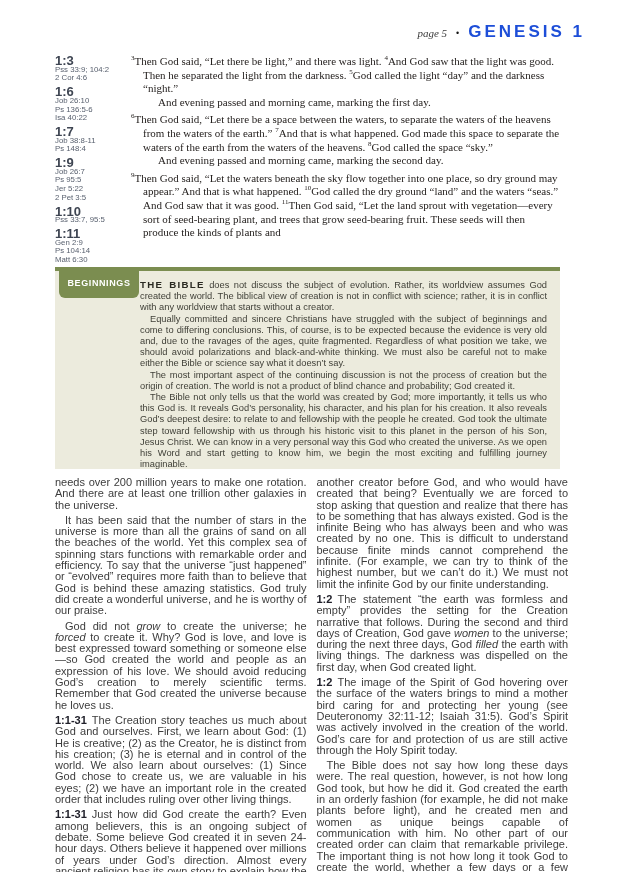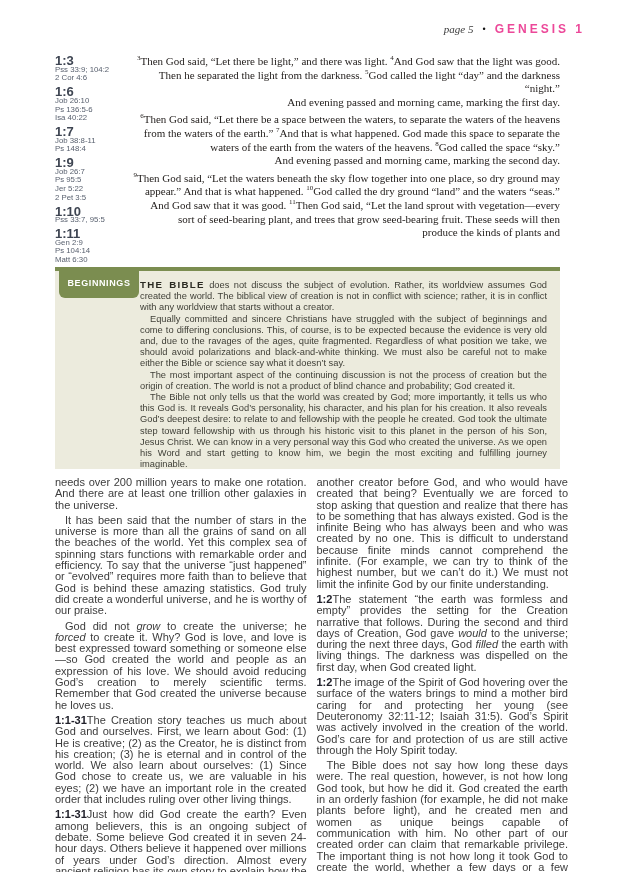--- a/index.html
+++ b/index.html
@@ -4,31 +4,31 @@
 <style>
   html,body { margin:0; padding:0; }
   body {
     width:618px; height:872px; background:#ffffff; position:relative;
     font-family:"Liberation Sans", sans-serif; overflow:hidden;
   }
   
   .page-header { position:absolute; top:22px; right:33px; display:flex; align-items:baseline; gap:9px; }
   .page-num { font-family:"Liberation Serif", serif; font-style:italic; font-size:11px; color:#3a3a3a; }
   .hdr-bullet { font-size:9px; color:#141414; position:relative; top:-1px; }
-  .book-title { font-weight:bold; font-size:12px; letter-spacing:3px; color:#ec4899; }
+  .book-title { font-weight:bold; font-size:17px; letter-spacing:3px; color:#1d4ed8; }
 
   
   .scripture-wrap { position:absolute; left:55px; top:55px; width:505px; display:flex; }
   .margin-col { width:76px; flex:none; padding-top:2px; box-sizing:border-box; }
   .ref-group { margin-bottom:5px; }
   .ref-verse { font-weight:bold; font-size:13px; color:#3e4552; line-height:8.7px; }
   .ref-line  { font-size:7.8px; color:#59616f; line-height:8.7px; }
 
   .verse-col { flex:1; font-family:"Liberation Serif", serif; font-size:11px; line-height:13.6px; color:#262220; }
-  .verse-para { margin:0 0 4px 0; padding-left:12px; text-indent:-12px;text-align:right; }
+  .verse-para { margin:0 0 4px 0; padding-left:12px; text-indent:-12px; }
   .vnum { font-size:7px; line-height:0; }
   .refrain { display:block; text-indent:0; margin-left:15px; }
 
   
   .callout-bar { position:absolute; left:55px; top:267px; width:505px; height:4px; background:#7b8d50; }
   .callout-tab {
     position:absolute; left:59px; top:267px; width:80px; height:31px;
     background:#7b8d50; border-radius:0 0 6px 6px; color:#ffffff;
     font-weight:bold; font-size:9px; letter-spacing:0.6px;
     display:flex; align-items:center; justify-content:center;
@@ -39,21 +39,21 @@
   }
   .co-para { margin:0; font-size:9.3px; line-height:11.2px; color:#3f3f37; text-align:justify; }
   .co-para.indent { text-indent:10px; }
   .co-lead { font-weight:bold; letter-spacing:1.3px; font-size:9.7px; color:#2a2a22; }
 
   
   .notes { position:absolute; left:55px; top:477px; width:513px; display:flex; gap:10px; }
   .note-col { width:calc(50% - 5px); box-sizing:border-box; }
   .note { margin:0 0 4px 0; font-size:11px; line-height:11.3px; color:#3c3c3c; text-align:justify; }
   .note.indent { text-indent:10px; }
-  .note-ref { color:#20202a; }
+  .note-ref { color:#20202a; margin-right:5px; }
 </style>
 </head>
 <body>
 
 <div>
 
   <div class="page-header">
     <span class="page-num">page 5</span>
     <span class="hdr-bullet">•</span>
     <span class="book-title">GENESIS 1</span>
@@ -116,20 +116,20 @@
   <div class="notes">
     <div class="note-col">
         <p class="note">needs over 200 million years to make one rotation. And there are at least one trillion other galaxies in the universe.</p>
         <p class="note indent">It has been said that the number of stars in the universe is more than all the grains of sand on all the beaches of the world. Yet this complex sea of spinning stars functions with remarkable order and efficiency. To say that the universe “just happened” or “evolved” requires more faith than to believe that God is behind these amazing statistics. God truly did create a wonderful universe, and he is worthy of our praise.</p>
         <p class="note indent">God did not <i>grow</i> to create the universe; he <i>forced</i> to create it. Why? God is love, and love is best expressed toward something or someone else—so God created the world and people as an expression of his love. We should avoid reducing God’s creation to merely scientific terms. Remember that God created the universe because he loves us.</p>
         <p class="note"><b class="note-ref">1:1-31</b>The Creation story teaches us much about God and ourselves. First, we learn about God: (1) He is creative; (2) as the Creator, he is distinct from his creation; (3) he is eternal and in control of the world. We also learn about ourselves: (1) Since God chose to create us, we are valuable in his eyes; (2) we have an important role in the created order that includes ruling over other living things.</p>
         <p class="note"><b class="note-ref">1:1-31</b>Just how did God create the earth? Even among believers, this is an ongoing subject of debate. Some believe God created it in seven 24-hour days. Others believe it happened over millions of years under God’s direction. Almost every ancient religion has its own story to explain how the earth came to be. And some scientists try to attribute our origins to natural causes alone. The Bible doesn’t tell us how it all happened, but it does show us one supreme God creating the earth out of his great love and giving all people a special place in it. We may never know all the answers to how God created the earth, but we know from Scripture that God did create it. That fact alone gives worth and dignity to each of us.</p>
       </div>
     <div class="note-col">
         <p class="note">another creator before God, and who would have created that being? Eventually we are forced to stop asking that question and realize that there has to be something that has always existed. God is the infinite Being who has always been and who was created by no one. This is difficult to understand because finite minds cannot comprehend the infinite. (For example, we can try to think of the highest number, but we can’t do it.) We must not limit the infinite God by our finite understanding.</p>
-        <p class="note"><b class="note-ref">1:2</b>The statement “the earth was formless and empty” provides the setting for the Creation narrative that follows. During the second and third days of Creation, God gave <i>would</i> to the universe; during the next three days, God <i>filled</i> the earth with living things. The darkness was dispelled on the first day, when God created light.</p>
+        <p class="note"><b class="note-ref">1:2</b>The statement “the earth was formless and empty” provides the setting for the Creation narrative that follows. During the second and third days of Creation, God gave <i>women</i> to the universe; during the next three days, God <i>filled</i> the earth with living things. The darkness was dispelled on the first day, when God created light.</p>
         <p class="note"><b class="note-ref">1:2</b>The image of the Spirit of God hovering over the surface of the waters brings to mind a mother bird caring for and protecting her young (see Deuteronomy 32:11-12; Isaiah 31:5). God’s Spirit was actively involved in the creation of the world. God’s care for and protection of us are still active through the Holy Spirit today.</p>
         <p class="note indent">The Bible does not say how long these days were. The real question, however, is not how long God took, but how he did it. God created the earth in an orderly fashion (for example, he did not make plants before light), and he created men and women as unique beings capable of communication with him. No other part of our created order can claim that remarkable privilege. The important thing is not how long it took God to create the world, whether a few days or a few billion years, but that he created it just the way he wanted it.</p>
         <p class="note"><b class="note-ref">1:6</b>The “space between the waters” was a separation between the sea and the mists of the skies.</p>
       </div>
   </div>
 
 </div>
 
 </body></html>

